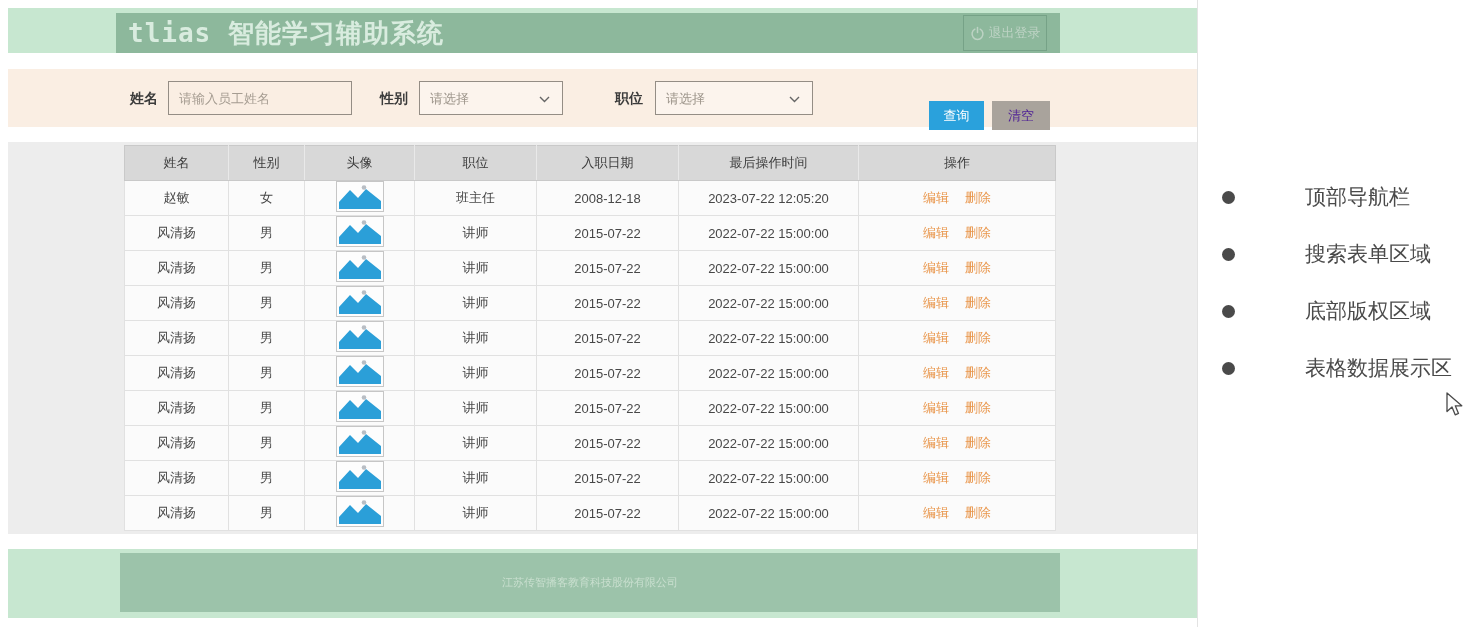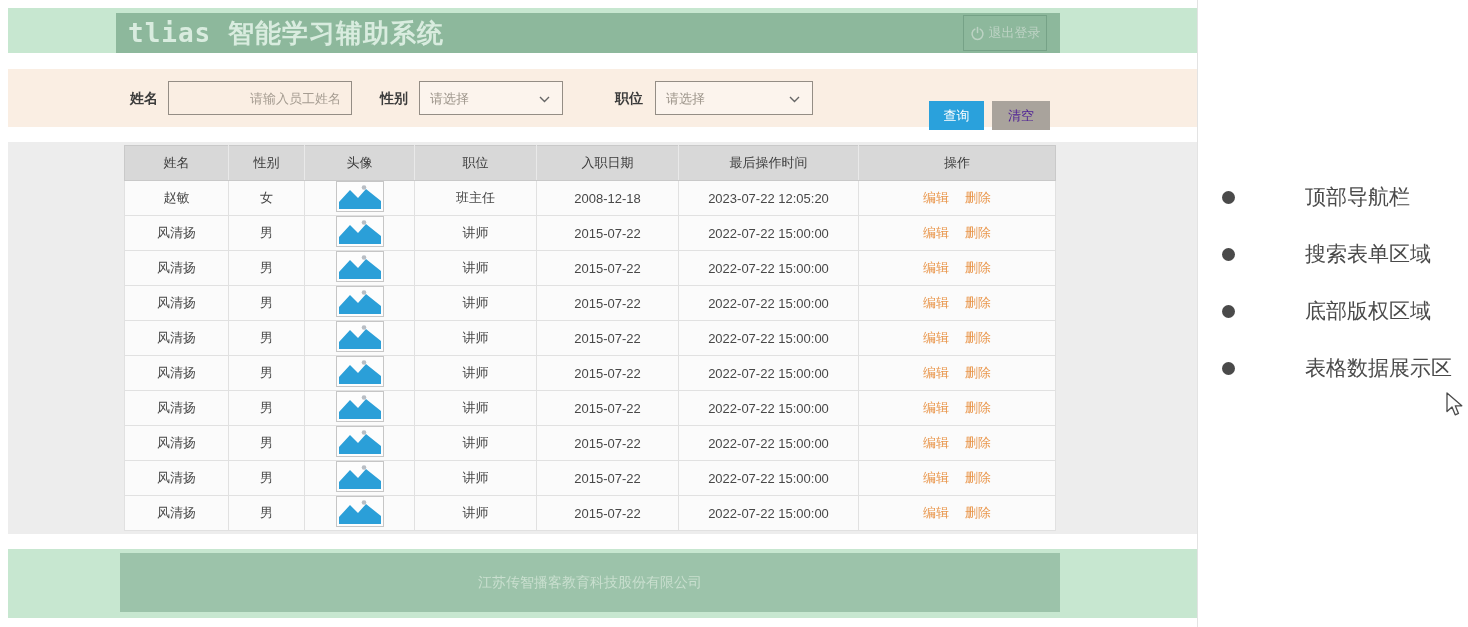--- a/index.html
+++ b/index.html
@@ -11,42 +11,42 @@
   
   .band-nav { top:8px; height:45px; background:#c7e7d0; }
   .navbar { position:absolute; left:108px; top:5px; width:944px; height:40px; background:#8db89c; display:flex; align-items:center; }
   .app-title { margin-left:12px; font-family:"DejaVu Sans Mono","Liberation Mono",monospace; font-weight:bold; font-size:26px; color:#d9ecdf; letter-spacing:1px; white-space:nowrap; }
   .logout-btn { position:absolute; right:13px; top:2px; width:84px; height:36px; background:transparent; border:1px solid #76a287; color:#bdd3c4; font-size:13px; font-family:"Liberation Sans",sans-serif; display:flex; align-items:center; justify-content:center; gap:4px; cursor:pointer; }
 
   
   .band-search { top:69px; height:58px; background:#faeee3; }
   .lbl { position:absolute; top:0; height:58px; line-height:58px; font-size:14px; font-weight:700; color:#3b3b3b; }
   .lbl-name { left:122px; } .lbl-gender { left:372px; } .lbl-pos { left:607px; }
-  .search-input { position:absolute; left:160px; top:12px; width:184px; height:34px; border:1px solid #948d85; background:transparent; padding:0 10px; font-size:13px; color:#333; font-family:"Liberation Sans",sans-serif;text-align:right; }
+  .search-input { position:absolute; left:160px; top:12px; width:184px; height:34px; border:1px solid #948d85; background:transparent; padding:0 10px; font-size:13px; color:#333; font-family:"Liberation Sans",sans-serif; }
   .search-input::placeholder { color:#a59c91; }
   .selectbox { position:absolute; top:12px; height:34px; border:1px solid #948d85; background:rgba(255,255,255,.35); display:flex; align-items:center; justify-content:space-between; padding:2px 12px 0 10px; font-size:13px; color:#9c948a; cursor:pointer; }
   .sel-gender { left:411px; width:144px; } .sel-pos { left:647px; width:158px; }
   .btn { position:absolute; top:32px; height:29px; border:none; font-size:13px; color:#fff; cursor:pointer; font-family:Liberation Mono, monospace; }
   .btn-query { left:921px; width:55px; background:#2aa1dc; }
   .btn-clear { left:984px; width:58px; background:#a9a39c; color:#4c1d95; }
 
   
   .content { top:142px; height:392px; background:#ededed; }
   .table-wrap { position:absolute; left:116px; top:3px; }
   table { border-collapse:collapse; background:#fbfbfb; border:1px solid #c9c9c9; table-layout:fixed; }
   th { background:#d8d8d8; height:35px; font-size:13px; font-weight:400; color:#3a3a3a; border-right:1px solid #e9e9e9; border-bottom:1px solid #c9c9c9; }
   th:last-child { border-right:none; }
   td { height:34px; text-align:center; font-size:13px; color:#474747; border:1px solid #e1e1e1; background:#fbfbfb; }
   .avatar { display:inline-block; line-height:0; }
   .link { color:#e9964b; cursor:pointer; }
   .link + .link { margin-left:16px; }
 
   
   .band-footer { top:549px; height:69px; background:#c7e7d0; }
-  .footer-inner { position:absolute; left:112px; top:4px; width:940px; height:59px; background:#9cc3aa; color:#c9dfcf; font-size:14px; text-align:center; display:flex; flex-direction:column; justify-content:center; gap:8px; }
+  .footer-inner { position:absolute; left:112px; top:4px; width:940px; height:59px; background:#9cc3aa; color:#c9dfcf; font-size:11px; text-align:center; display:flex; flex-direction:column; justify-content:center; gap:8px; }
 
   
   .page-edge { position:absolute; left:1197px; top:0; width:1px; height:627px; background:#e3e3e3; }
 
   
   .annotations { position:absolute; left:1222px; top:180px; }
   .ann-item { display:flex; align-items:center; height:34px; margin-bottom:23px;gap:48px; }
   .bullet { width:13px; height:13px; border-radius:50%; background:#4a4a4a; margin-right:22px; flex:0 0 auto; }
   .ann-text { font-size:21px; color:#4a4a4a; white-space:nowrap; }
 

